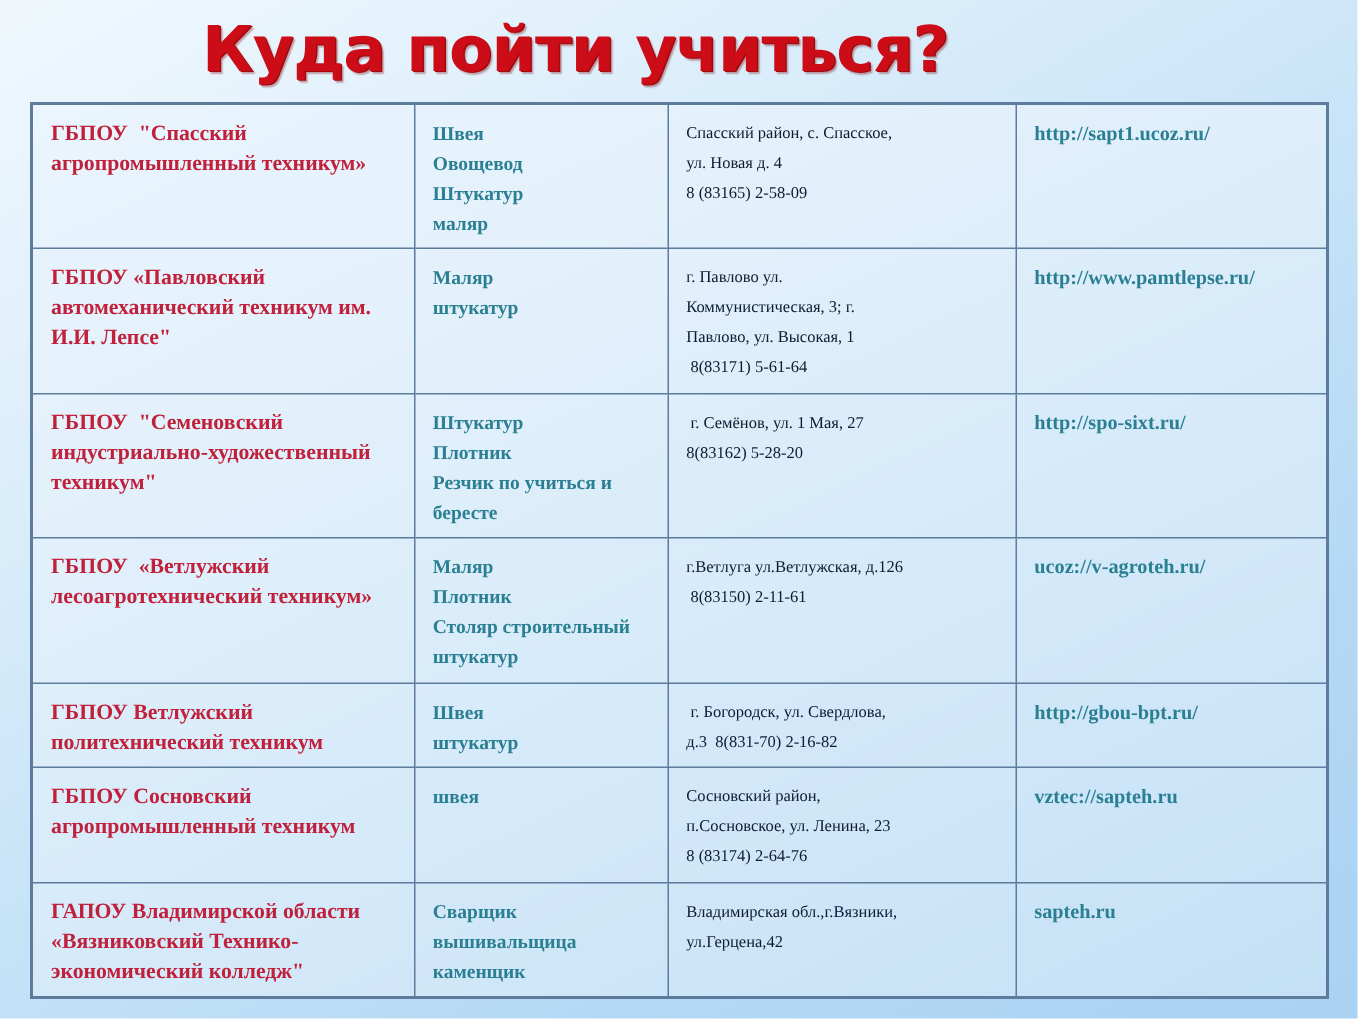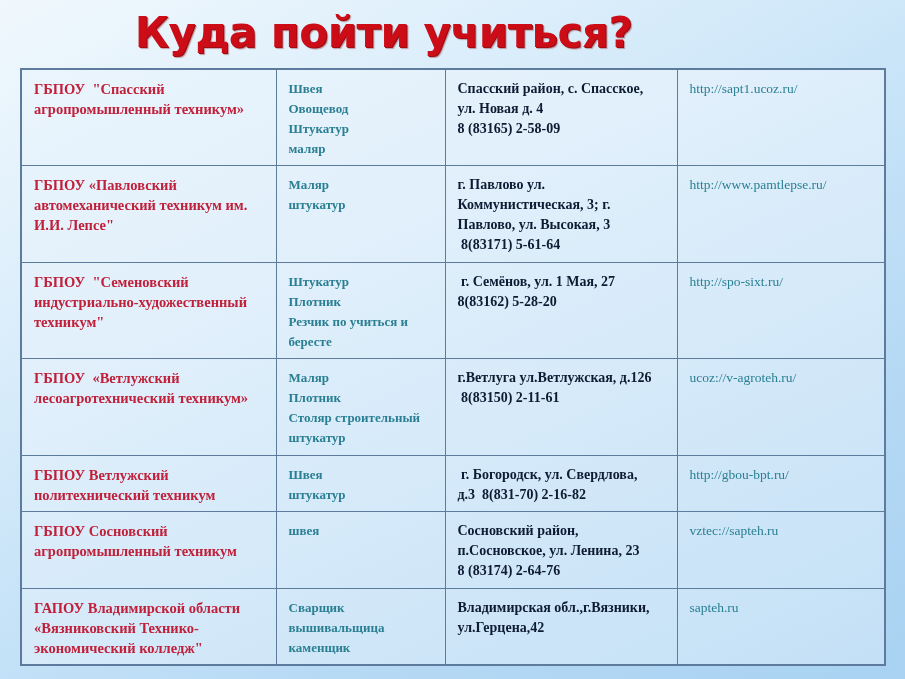--- a/index.html
+++ b/index.html
@@ -76,28 +76,28 @@
 
   .cell-prof {
     color: #2a7f92;
     font-weight: bold;
     font-size: 13px;
     line-height: 20px;
   }
 
   .cell-addr {
     color: #0d1b33;
-    font-weight: bold;
-    font-size: 14px;
+    font-weight: normal;
+    font-size: 11px;
     line-height: 20px;
   }
 
   .cell-site {
     color: #2a7f92;
-    font-weight: normal;
+    font-weight: bold;
     font-size: 13.5px;
     line-height: 19px;
     word-break: break-all;
   }
 
   .line { display: block; white-space: pre-wrap; }
   .line:empty { display: none; }
 </style>
 </head>
 <body>
@@ -143,21 +143,21 @@
         <span class="line">И.И. Лепсе"</span>
       </td>
       <td class="cell-prof">
         <span class="line">Маляр</span>
         <span class="line">штукатур</span>
 
       </td>
       <td class="cell-addr">
         <span class="line">г. Павлово ул.</span>
         <span class="line">Коммунистическая, 3; г.</span>
-        <span class="line">Павлово, ул. Высокая, 3</span>
+        <span class="line">Павлово, ул. Высокая, 1</span>
         <span class="line"> 8(83171) 5-61-64</span>
       </td>
       <td class="cell-site">
         <span class="line">http://www.pamtlepse.ru/</span>
       </td>
     </tr>
 
     <tr>
       <td class="cell-name">
         <span class="line">ГБПОУ  "Семеновский</span>

